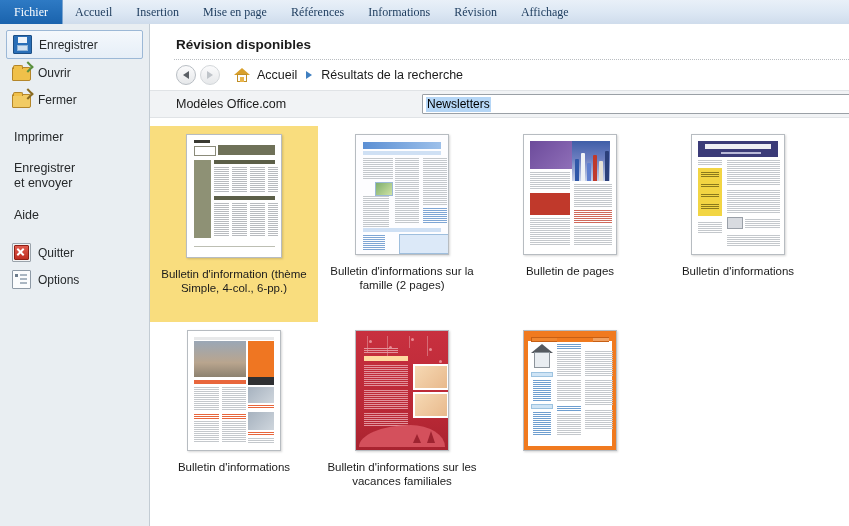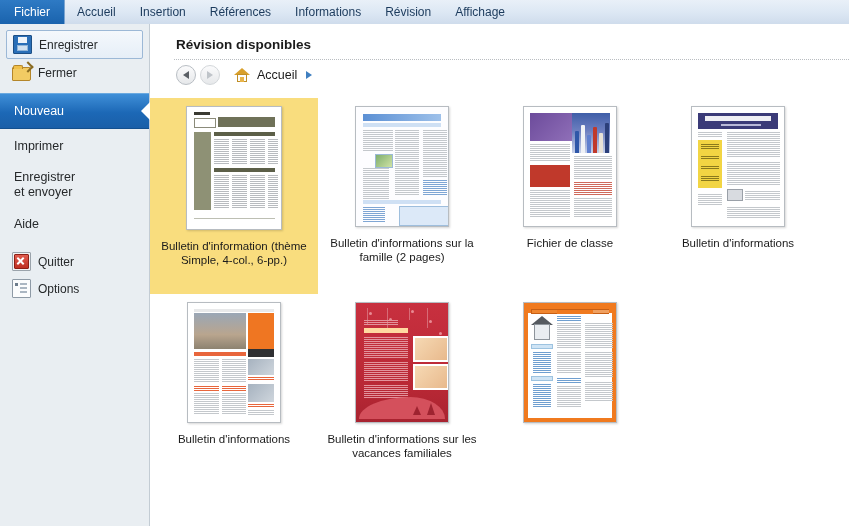--- a/index.html
+++ b/index.html
@@ -9,20 +9,21 @@
     font-size:12px;color:#1f1f1f;background:#ffffff;
     -webkit-font-smoothing:antialiased;
   }
   .app{position:relative;width:849px;height:526px;overflow:hidden;}
 
   
   .ribbon{
     position:absolute;left:0;top:0;width:849px;height:24px;
     background:linear-gradient(to bottom,#e9f0f8 0%,#dde8f4 50%,#cfdcec 100%);
     border-bottom:1px solid #9db6d3;
+    font-family:Liberation Serif, serif;
   }
   .ribbon-tabs{display:flex;align-items:stretch;height:24px;}
   .tab{
     display:flex;align-items:center;padding:0 12px;height:24px;
     font-size:12px;color:#1b3a5c;white-space:nowrap;cursor:default;
   }
   .tab.file{
     background:linear-gradient(to bottom,#2e7ac4 0%,#1a63ad 100%);
     color:#ffffff;font-weight:normal;padding:0 14px;
     border-right:1px solid #7aa4d0;
@@ -262,20 +263,23 @@
       <div class="tab file">
           <span>Fichier</span>
         </div>
       <div class="tab">
           <span>Accueil</span>
         </div>
       <div class="tab">
           <span>Insertion</span>
         </div>
       <div class="tab">
+          <span>Mise en page</span>
+        </div>
+      <div class="tab">
           <span>Références</span>
         </div>
       <div class="tab">
           <span>Informations</span>
         </div>
       <div class="tab">
           <span>Révision</span>
         </div>
       <div class="tab">
           <span>Affichage</span>
@@ -285,34 +289,36 @@
 
   <div class="backstage">
     <div class="bs-list">
 
       <div class="bs-item cmd sel-box">
         <span class="ic floppy"></span>
         <span class="lbl">Enregistrer</span>
       </div>
 
 
+      <div class="bs-item cmd">
+        <span class="ic folder">
+            <span class="arrow"></span>
+          </span>
+        <span class="lbl">Ouvrir</span>
+      </div>
 
       <div class="bs-item cmd">
         <span class="ic folder closed">
             <span class="arrow"></span>
           </span>
         <span class="lbl">Fermer</span>
       </div>
 
       <div class="bs-gap"></div>
 
-      <div class="bs-item nav active">
-        <span class="lbl">Nouveau</span>
-        <span class="notch"></span>
-      </div>
       <div class="bs-item nav">
         <span class="lbl">Imprimer</span>
       </div>
       <div class="bs-item nav two-line">
         <span class="lbl">Enregistrer
  et envoyer</span>
       </div>
       <div class="bs-item nav">
         <span class="lbl">Aide</span>
       </div>
@@ -345,22 +351,29 @@
       <div class="navbtn fwd">
           <span class="tri"></span>
         </div>
       <div class="home-icon">
         <span class="roof"></span>
           <span class="body"></span>
           <span class="door"></span>
       </div>
       <span class="crumb link">Accueil</span>
       <span class="crumb-sep"></span>
+      <span class="crumb">Résultats de la recherche</span>
     </div>
 
+    <div class="searchrow">
+      <span class="src-label">Modèles Office.com</span>
+      <div class="searchbox" placeholder="Rechercher des modèles sur Office.com">
+        <span class="val">Newsletters</span>
+      </div>
+    </div>
 
     <div class="grid">
 
       <div class="cell selected">
         <div class="thumb t1">
           <div class="t-in">
             <div class="hdrline"></div>
               <div class="tbox"></div>
               <div class="title"></div>
             <div class="side"></div>
@@ -412,21 +425,21 @@
               <span class="pen" style="left:33px;height:30px;background:#2b3f7a;"></span>
             </div>
             <div class="lines" style="left:3px;top:34px;width:40px;height:18px;"></div>
             <div class="redbox"></div>
             <div class="lines" style="left:3px;top:80px;width:40px;height:28px;"></div>
             <div class="lines" style="left:47px;top:46px;width:38px;height:24px;"></div>
             <div class="redlines" style="left:47px;top:72px;width:38px;height:14px;"></div>
             <div class="lines" style="left:47px;top:88px;width:38px;height:20px;"></div>
           </div>
         </div>
-        <div class="cap">Fichier de classe</div>
+        <div class="cap">Bulletin de pages</div>
       </div>
 
       <div class="cell">
         <div class="thumb t4">
           <div class="t-in">
             <div class="navy"></div>
               <div class="navytxt"></div>
               <div class="navysub"></div>
             <div class="lines" style="left:3px;top:22px;width:24px;height:6px;"></div>
             <div class="yel"></div>

